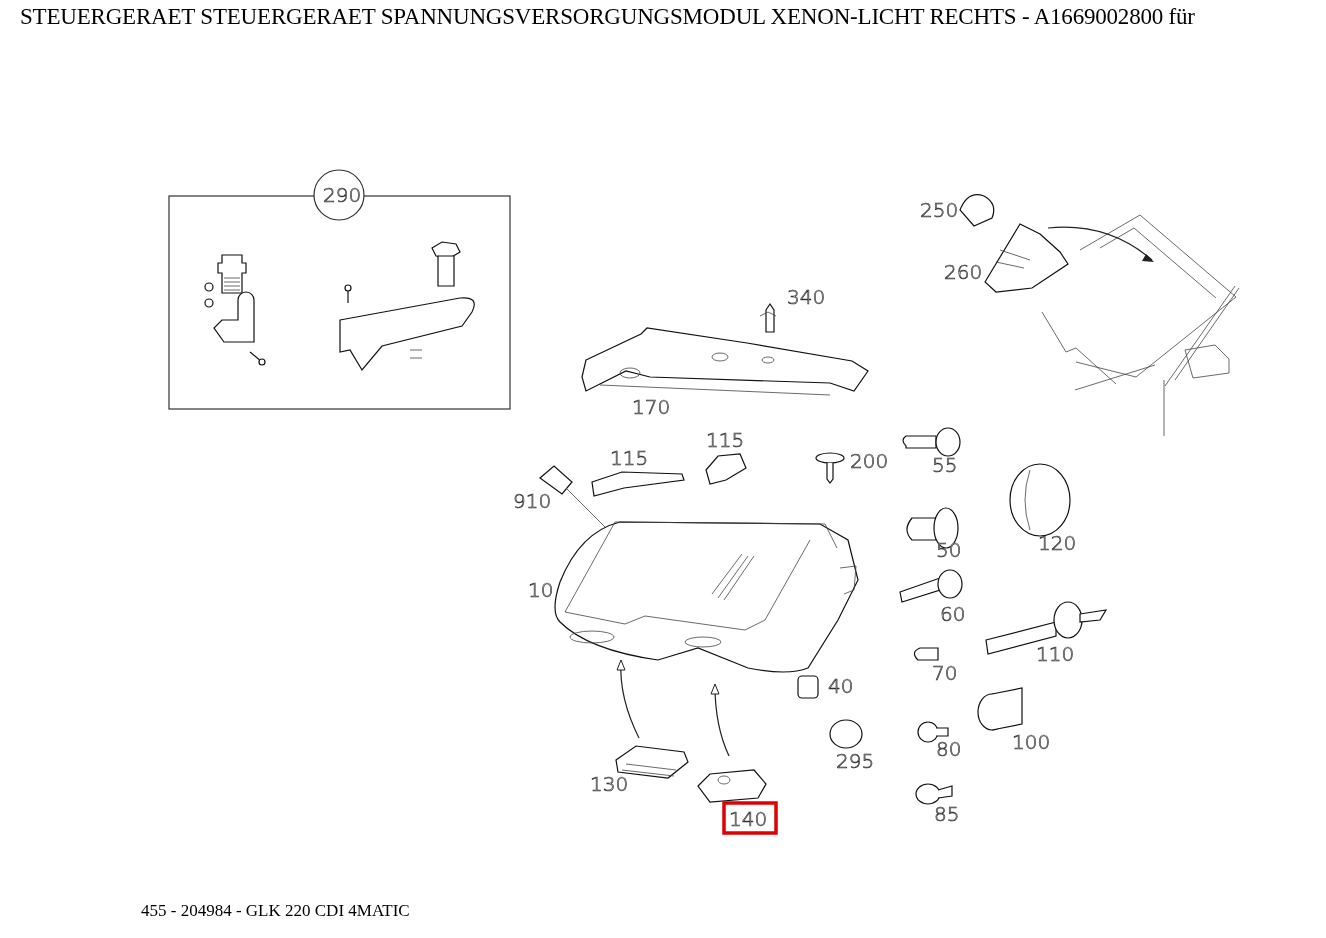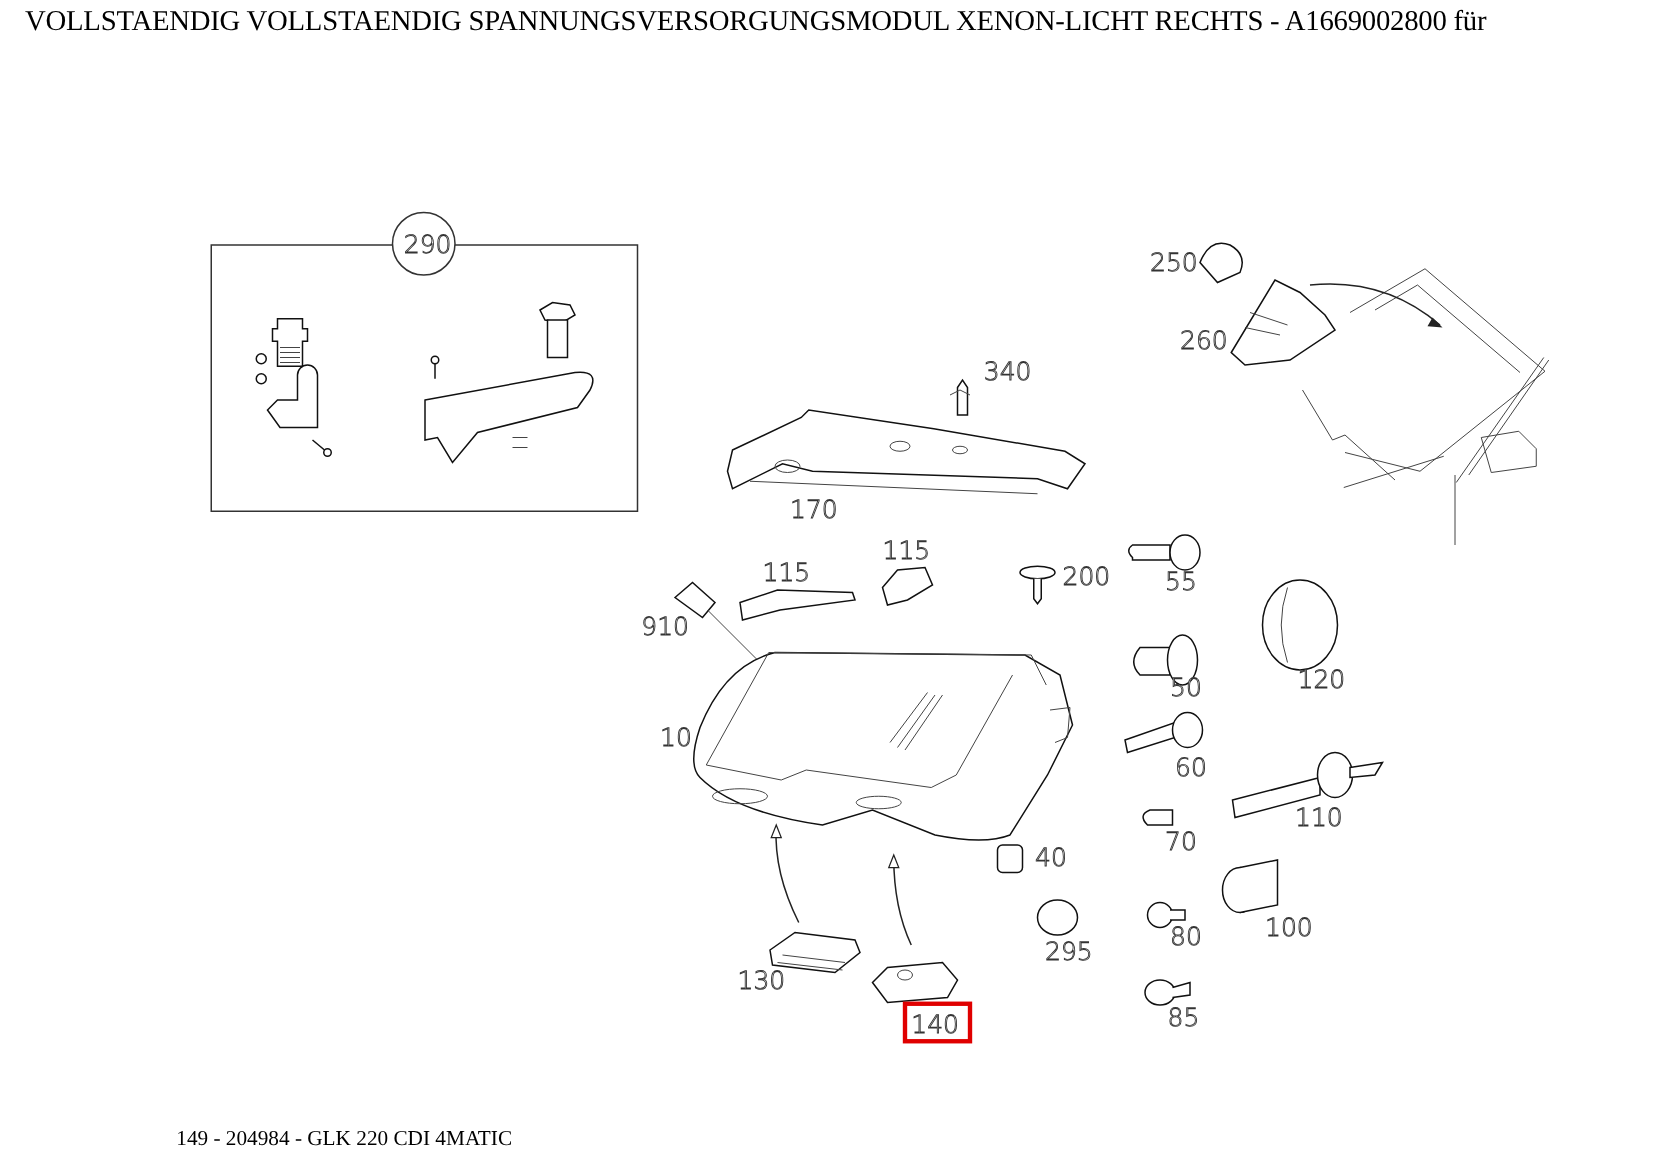--- a/index.html
+++ b/index.html
@@ -9,21 +9,21 @@
   svg.diagram{position:absolute;left:0;top:0;}
   .lbl{font-family:"DejaVu Sans","Liberation Sans",sans-serif;font-size:20px;fill:#fff;stroke:#333;stroke-width:0.7px;font-weight:300;}
   .ln{fill:none;stroke:#222;stroke-width:1.2;}
   .thin{fill:none;stroke:#444;stroke-width:0.8;}
   .part{fill:#fff;stroke:#111;stroke-width:1.2;}
   .hl{fill:none;stroke:#e00000;stroke-width:3.5;}
 </style>
 </head>
 <body>
 
-<div class="title">VOLLSTAENDIG VOLLSTAENDIG SPANNUNGSVERSORGUNGSMODUL XENON-LICHT RECHTS - A1669002800 für</div>
+<div class="title">STEUERGERAET STEUERGERAET SPANNUNGSVERSORGUNGSMODUL XENON-LICHT RECHTS - A1669002800 für</div>
 
 <svg class="diagram" width="1326" height="938" viewBox="0 0 1326 938">
 
   <g>
     <rect x="169" y="196" width="341" height="213" fill="none" stroke="#333" stroke-width="1.2"></rect>
     <circle cx="339" cy="195" r="25" fill="#fff" stroke="#333" stroke-width="1.2"></circle>
     <text class="lbl" x="323" y="202">290</text>
 
     <path class="part" d="M222 255 h20 v8 h4 v10 h-4 v20 h-20 v-20 h-4 v-10 h4z"></path>
     <path class="thin" d="M224 278 h16 M224 282 h16 M224 286 h16 M224 290 h16"></path>
@@ -171,13 +171,13 @@
   <g>
     <path class="ln" d="M729 756 q-14 -30 -14 -70"></path>
     <path d="M715 684 l-4 10 h8z" fill="#fff" stroke="#222"></path>
     <path class="part" d="M698 786 l12 -12 l44 -4 l12 14 l-8 14 l-48 4 z"></path>
     <ellipse class="thin" cx="724" cy="780" rx="6" ry="4"></ellipse>
     <rect class="hl" x="724" y="803" width="52" height="30"></rect>
     <text class="lbl" x="729" y="826">140</text>
   </g>
 </svg>
 
-<div class="footer">149 - 204984 - GLK 220 CDI 4MATIC</div>
+<div class="footer">455 - 204984 - GLK 220 CDI 4MATIC</div>
 
 </body></html>

